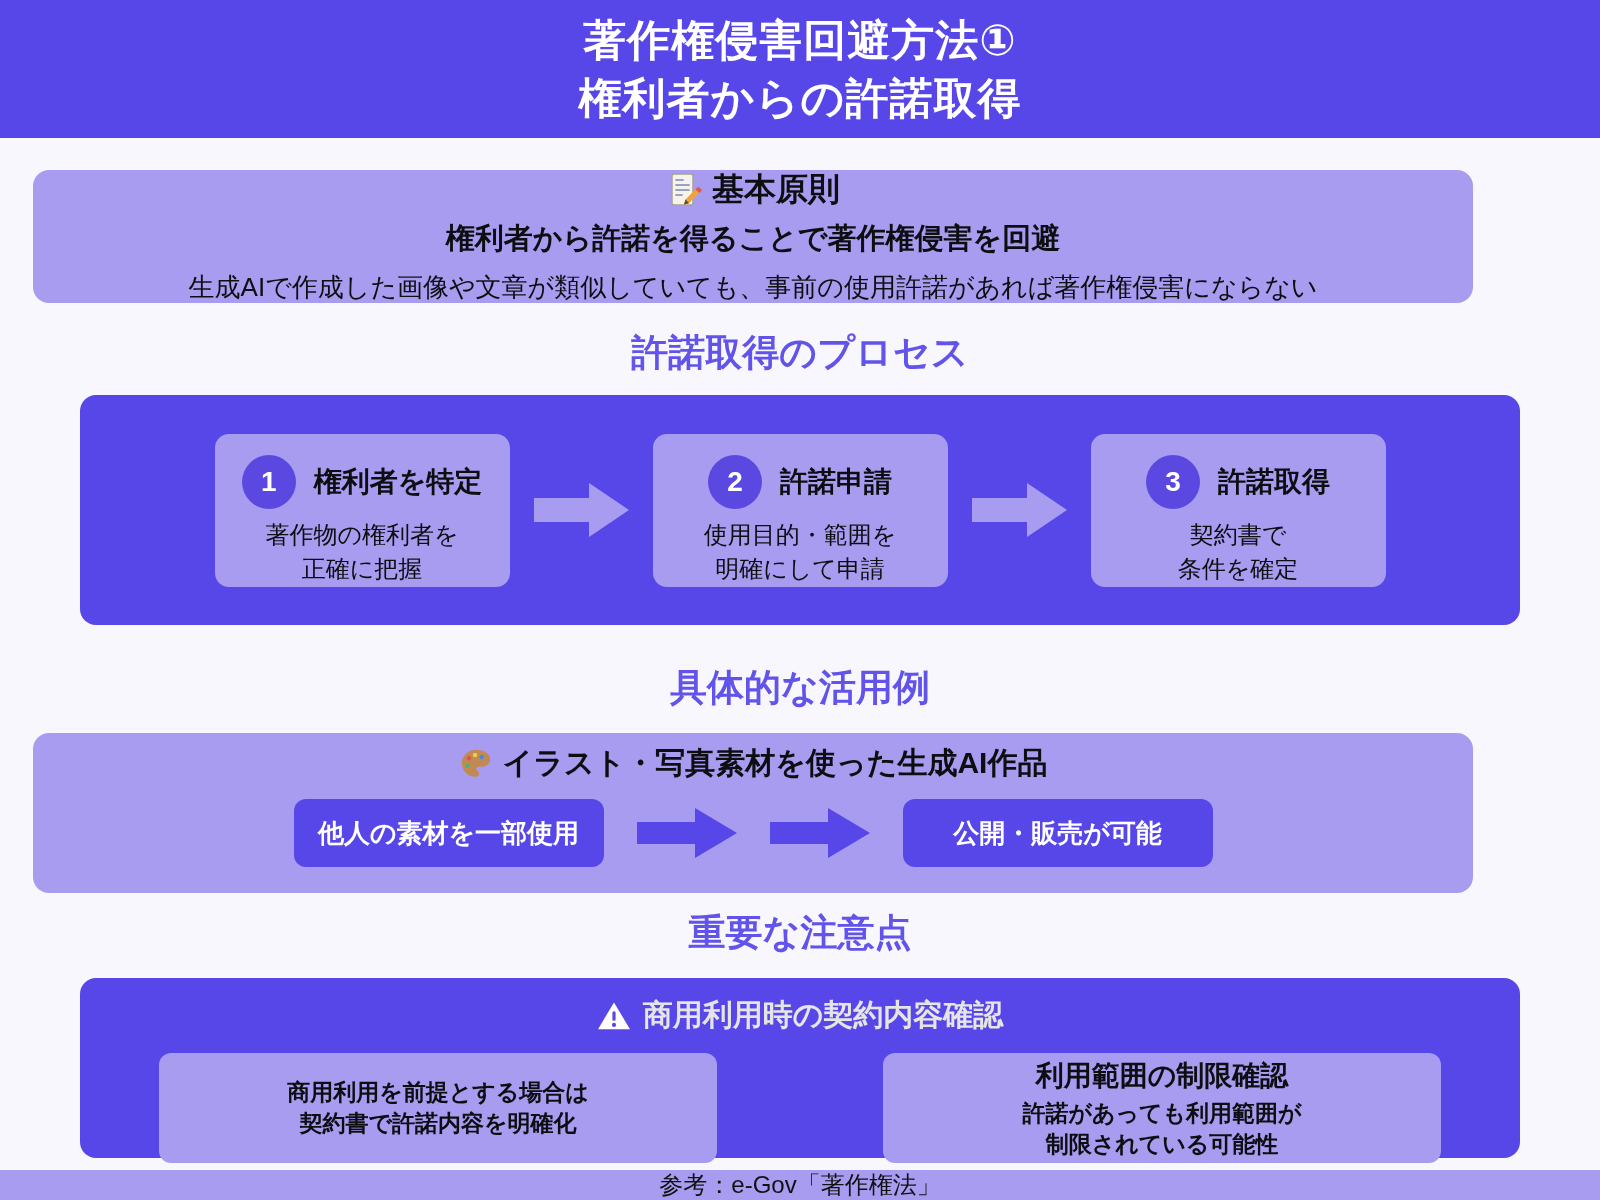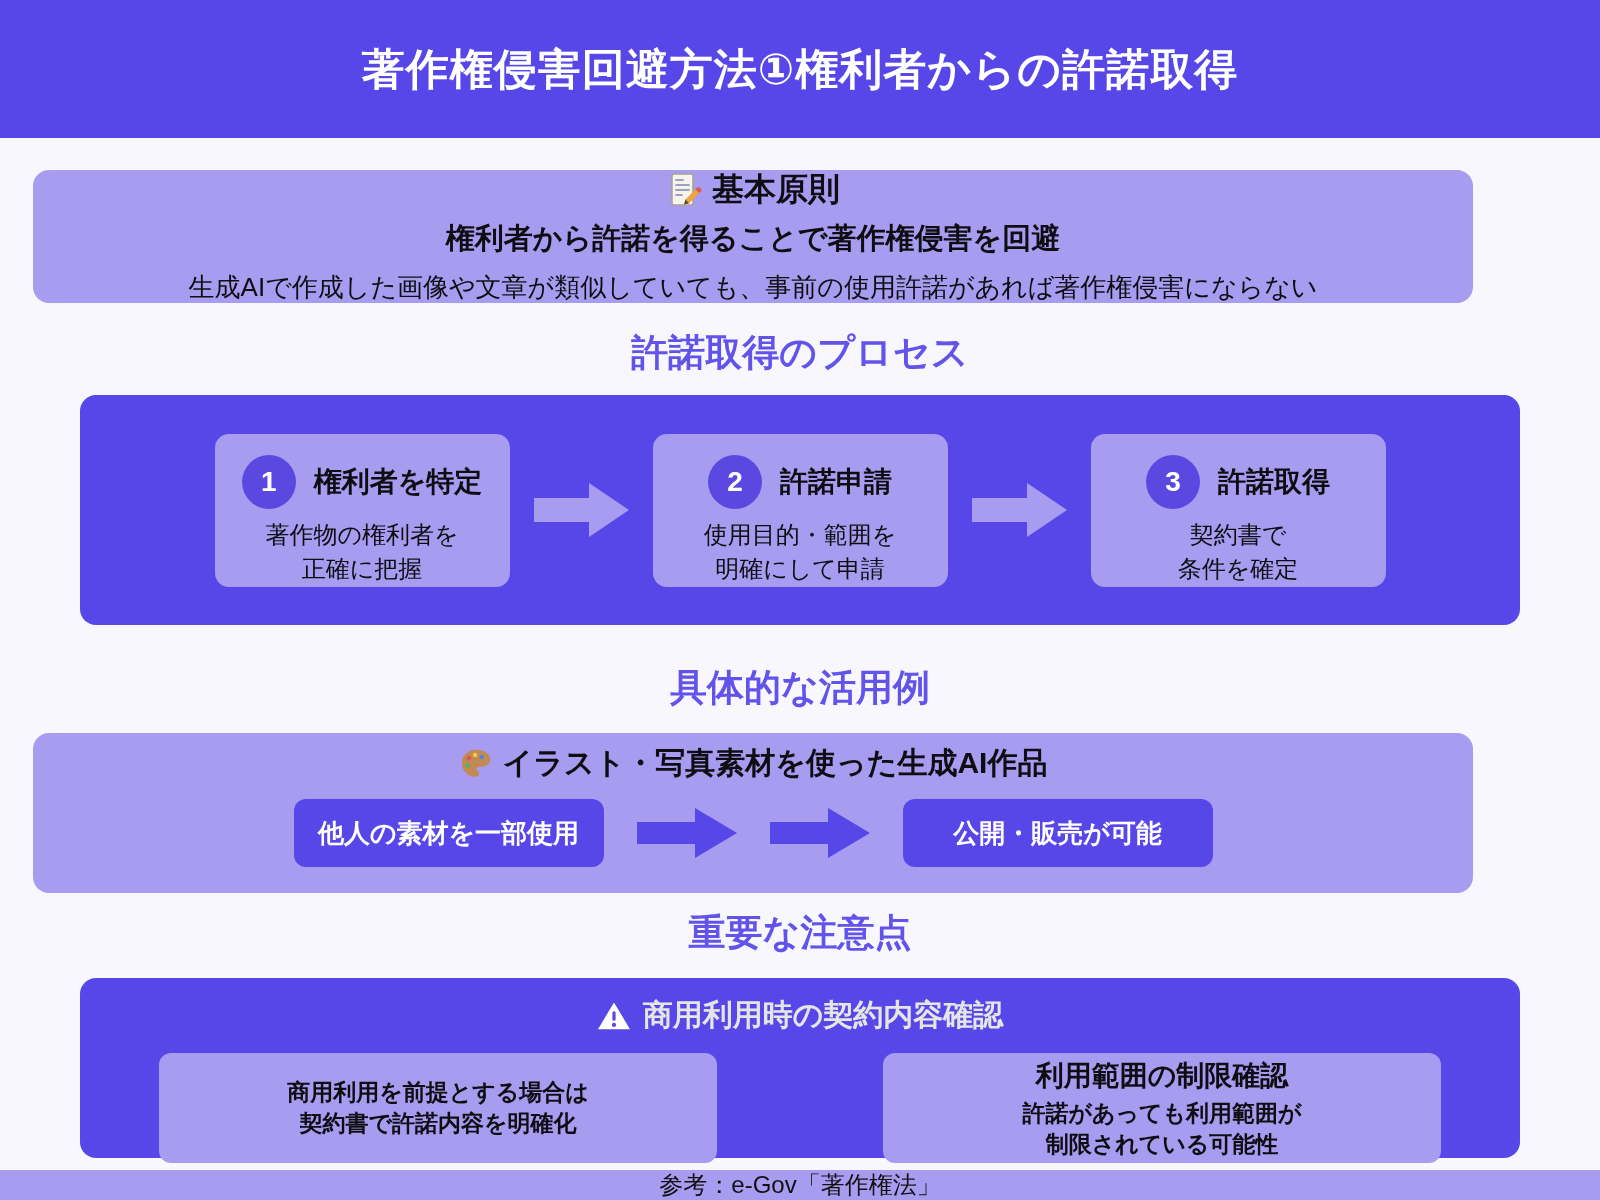--- a/index.html
+++ b/index.html
@@ -7,21 +7,21 @@
     width:1600px;height:1200px;overflow:hidden;
     background:#f8f7fe;
     font-family:"Liberation Sans","DejaVu Sans",sans-serif;
     color:#0d0d12;
   }
   .canvas{position:relative;width:1600px;height:1200px;}
 
   
   .hero{
     height:138px;background:#5847e8;color:#ffffff;
-    display:flex;flex-direction:row;justify-content:center;align-items:center;
+    display:flex;flex-direction:column;justify-content:center;align-items:center;
     text-align:left;
   }
   .hero-line{font-size:43px;font-weight:700;line-height:1.35;letter-spacing:1px;}
 
   
   .card{width:1440px;margin-left:80px;border-radius:16px;box-sizing:border-box;}
   .card.light{background:#a79cf0;margin-left:33px;}
   .card.dark{background:#5847e8;}
 
   

